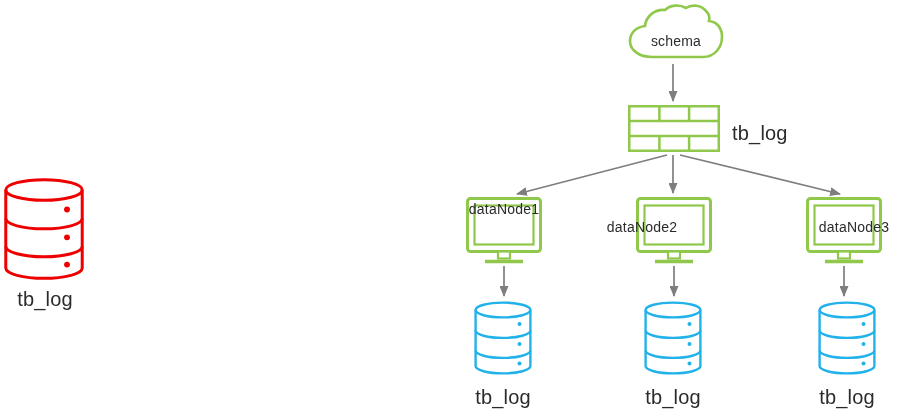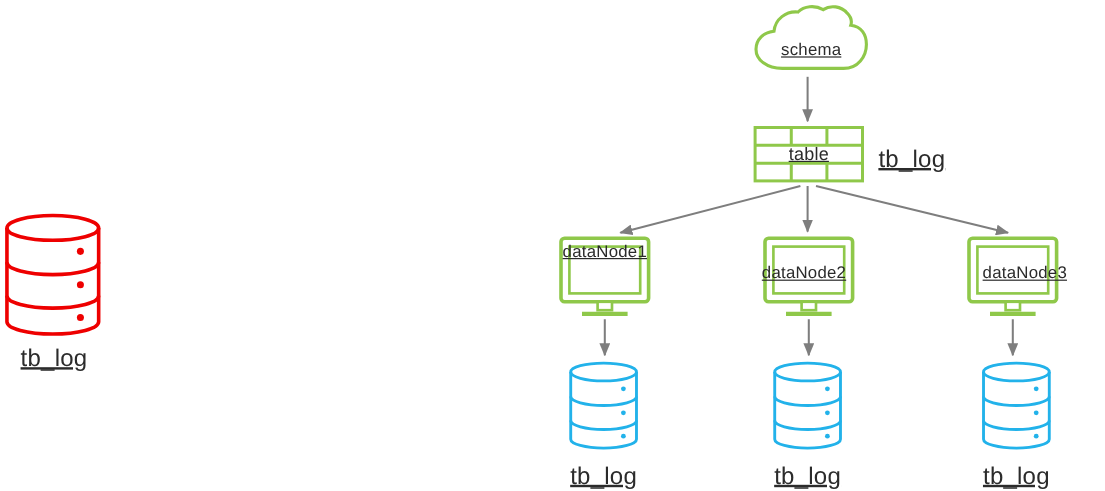--- a/index.html
+++ b/index.html
@@ -7,21 +7,21 @@
     --c-arrow:#7E7E7E; --c-text:#2B2B2B;
   }
   html,body{margin:0;padding:0;background:#ffffff;}
   .canvas{
     position:relative; width:921px; height:409px; background:#ffffff;
     font-family:"Liberation Sans", sans-serif; overflow:hidden;
   }
   .abs{position:absolute;}
   .lbl{
     position:absolute; color:var(--c-text); text-align:center;
-    white-space:nowrap; line-height:1.2; letter-spacing:0.2px;text-decoration:underline;
+    white-space:nowrap; line-height:1.2; letter-spacing:0.2px;
   }
   .lbl-16{font-size:20px;}
   .lbl-15{font-size:15px;}
   .lbl-14{font-size:14px;}
   svg{display:block;overflow:visible;}
   .s-green{stroke:var(--c-green);fill:none;}
   .s-green-f{stroke:var(--c-green);fill:#ffffff;}
   .s-red{stroke:var(--c-red);fill:none;}
   .f-red{fill:var(--c-red);stroke:none;}
   .s-blue{stroke:var(--c-blue);fill:none;}
@@ -63,38 +63,37 @@
   <svg class="abs" style="left:627px;top:4px" width="98" height="60" viewBox="0 0 98 60">
     <path class="s-green-f" stroke-width="2.6" d="M25 53 C12 53 3 46 3 37 C3 29 9 23 18 22 C19 12 28 5 38 6 C43 1 52 0 59 4 C65 0 74 1 79 7 C82 10 83 14 82 17 C91 18 95 25 95 33 C95 43 88 53 76 53 Z"></path>
   </svg>
   <div class="lbl lbl-14" style="left:627px;width:98px;top:33px">schema</div>
 
   <svg class="abs" style="left:628px;top:105px" width="92" height="47" viewBox="0 0 92 47">
     <rect class="s-green-f" stroke-width="2.5" x="1.25" y="1.25" width="89.5" height="44.5"></rect>
     <path class="s-green" stroke-width="2.5" d="M1.25 16.1 H90.75 M1.25 31 H90.75"></path>
     <path class="s-green" stroke-width="2.5" d="M31.4 1.25 V16.1 M61.1 1.25 V16.1 M31.4 31 V45.75 M61.1 31 V45.75"></path>
   </svg>
-  <div class="lbl lbl-15" style="left:628px;width:92px;top:120px">table</div>
   <div class="lbl lbl-16" style="left:732px;width:70px;top:121px;text-align:left">tb_log</div>
 
   <svg class="abs" style="left:466px;top:197px" width="76" height="68" viewBox="0 0 76 68">
     <rect class="s-green-f" stroke-width="3" x="1.5" y="1.5" width="73" height="53" rx="3"></rect>
     <rect class="s-green" stroke-width="2.2" x="8.5" y="8.5" width="59" height="39"></rect>
     <rect class="s-green-f" stroke-width="2.2" x="32" y="54.5" width="12" height="7"></rect>
     <path class="s-green" stroke-width="3.5" d="M19 64.5 H57"></path>
   </svg>
   <div class="lbl lbl-14" style="left:466px;width:76px;top:201px">dataNode1</div>
 
   <svg class="abs" style="left:636px;top:197px" width="76" height="68" viewBox="0 0 76 68">
     <rect class="s-green-f" stroke-width="3" x="1.5" y="1.5" width="73" height="53" rx="3"></rect>
     <rect class="s-green" stroke-width="2.2" x="8.5" y="8.5" width="59" height="39"></rect>
     <rect class="s-green-f" stroke-width="2.2" x="32" y="54.5" width="12" height="7"></rect>
     <path class="s-green" stroke-width="3.5" d="M19 64.5 H57"></path>
   </svg>
-  <div class="lbl lbl-14" style="left:632px;width:76px;top:219px">dataNode2</div>
+  <div class="lbl lbl-14" style="left:604px;width:76px;top:219px">dataNode2</div>
 
   <svg class="abs" style="left:806px;top:197px" width="76" height="68" viewBox="0 0 76 68">
     <rect class="s-green-f" stroke-width="3" x="1.5" y="1.5" width="73" height="53" rx="3"></rect>
     <rect class="s-green" stroke-width="2.2" x="8.5" y="8.5" width="59" height="39"></rect>
     <rect class="s-green-f" stroke-width="2.2" x="32" y="54.5" width="12" height="7"></rect>
     <path class="s-green" stroke-width="3.5" d="M19 64.5 H57"></path>
   </svg>
   <div class="lbl lbl-14" style="left:806px;width:96px;top:219px">dataNode3</div>
 
   <svg class="abs" style="left:473px;top:300px" width="60" height="76" viewBox="0 0 60 76">

